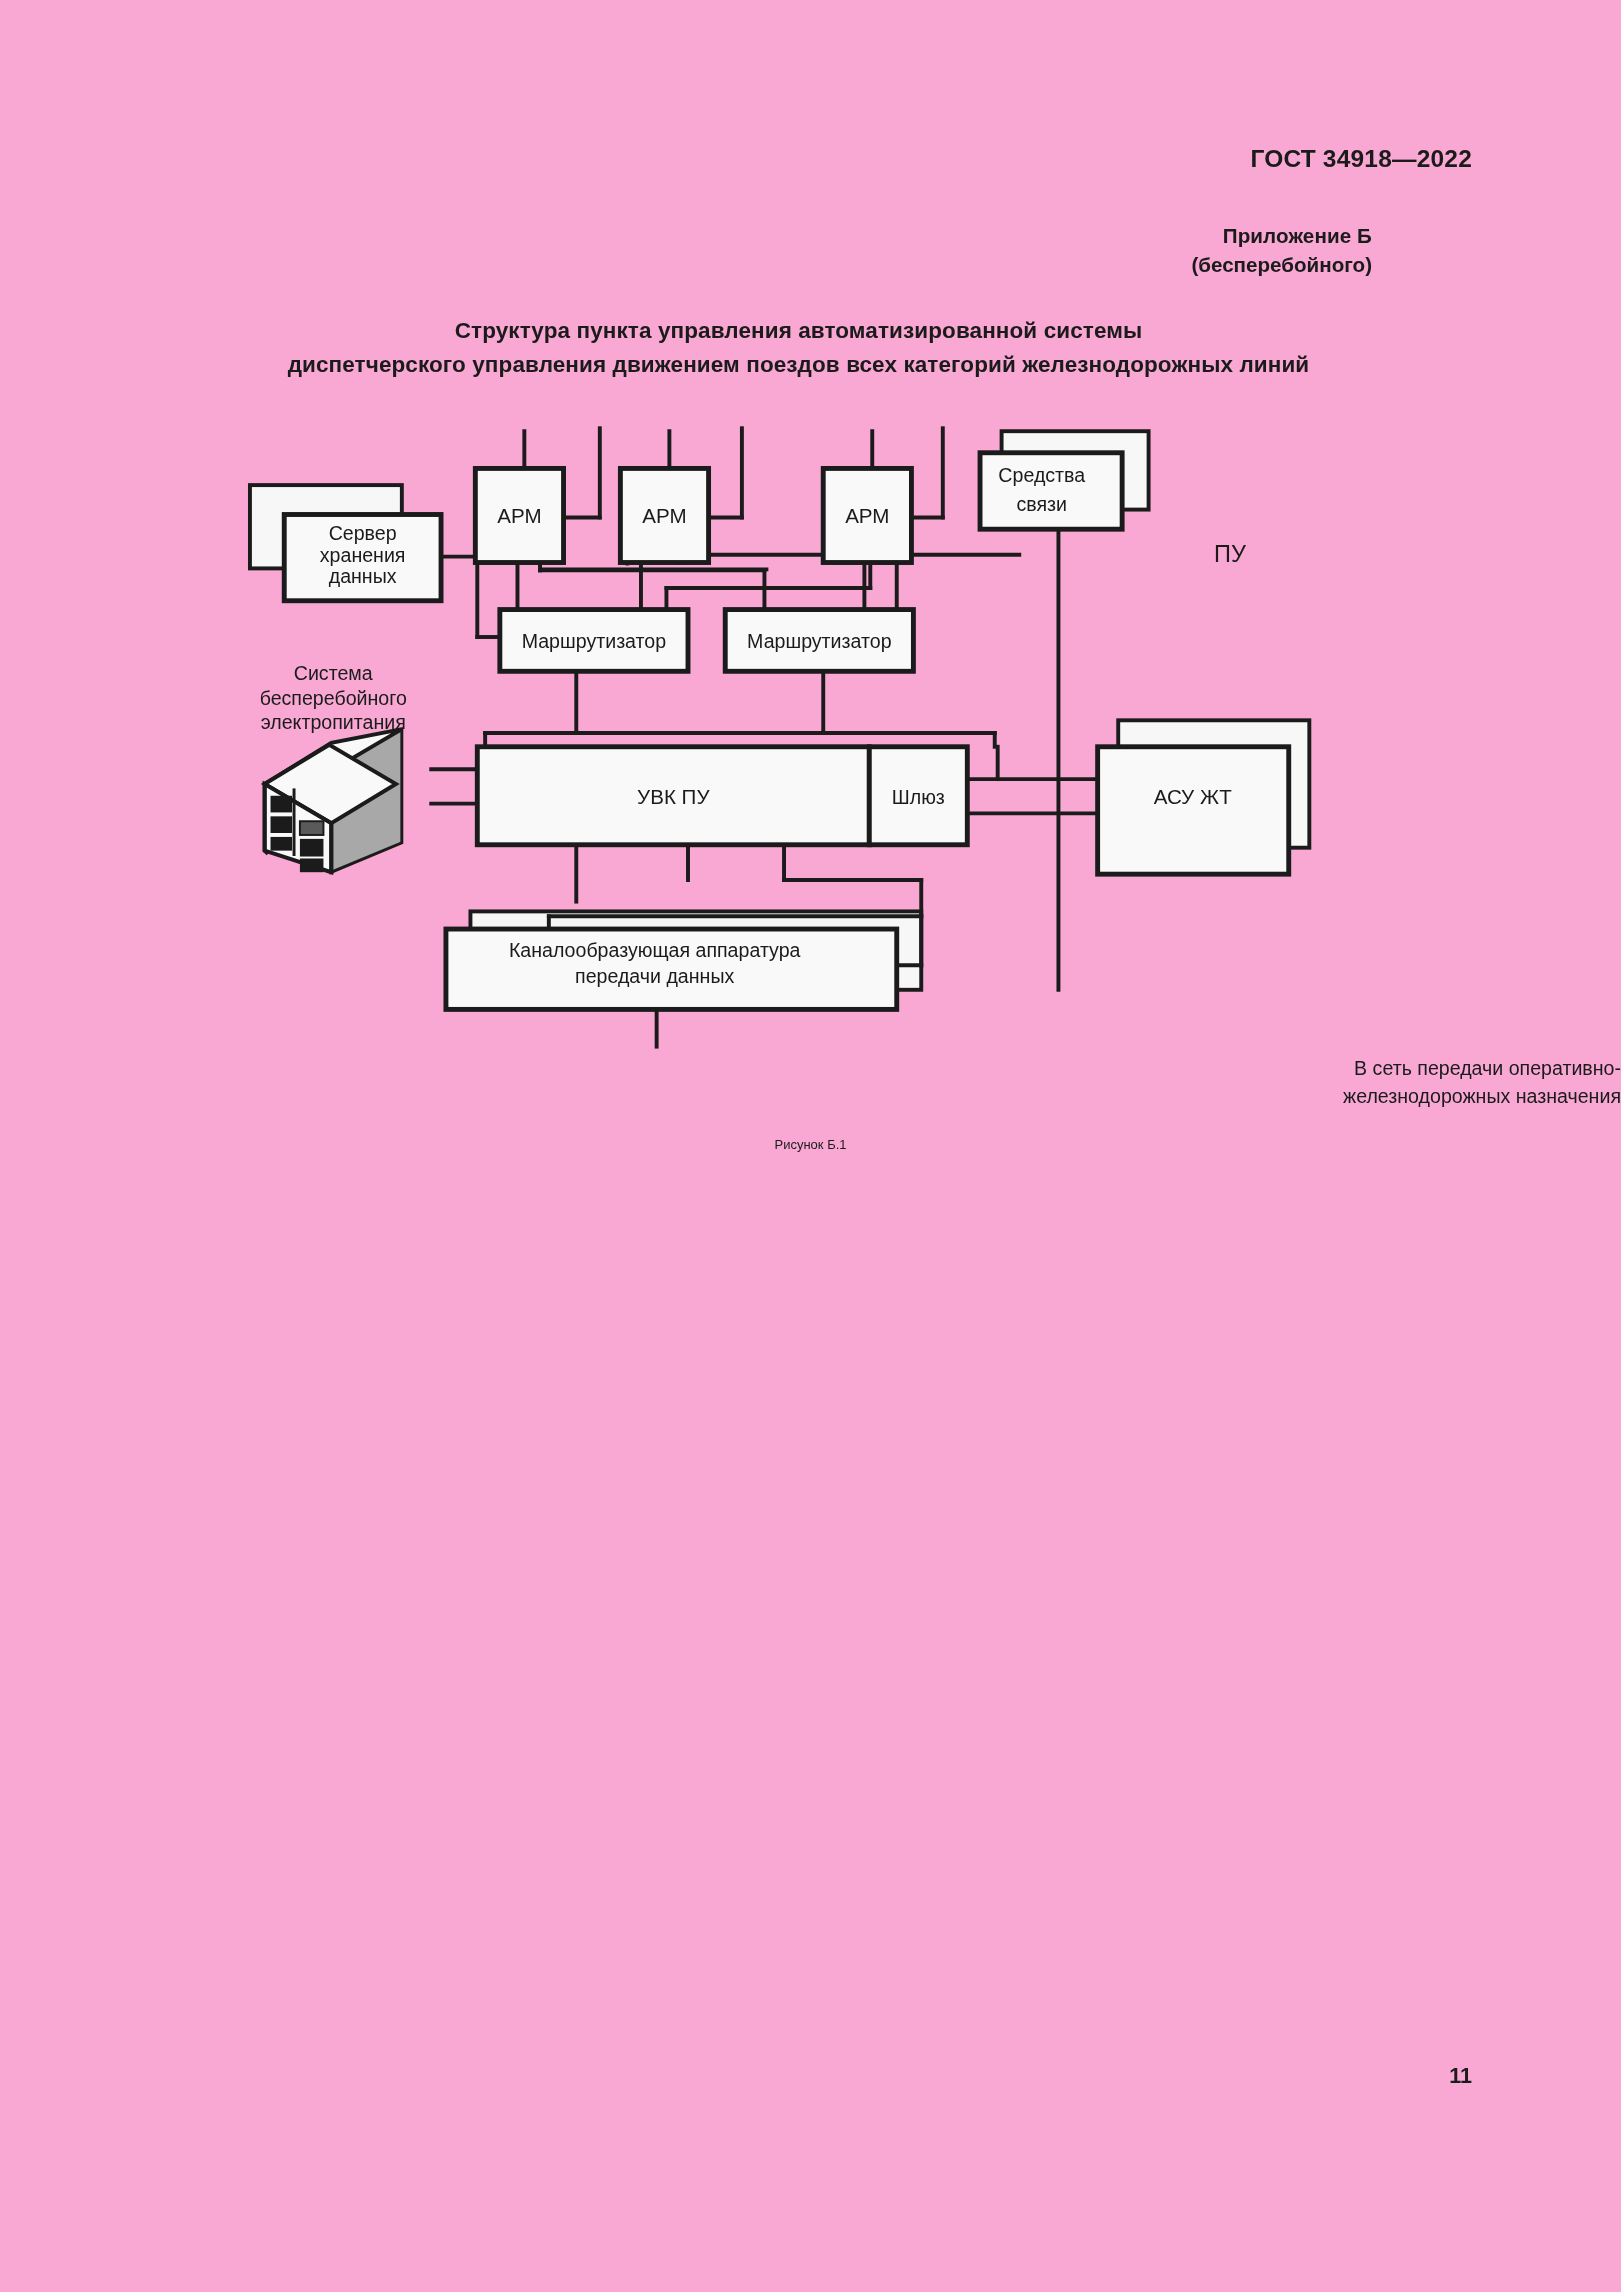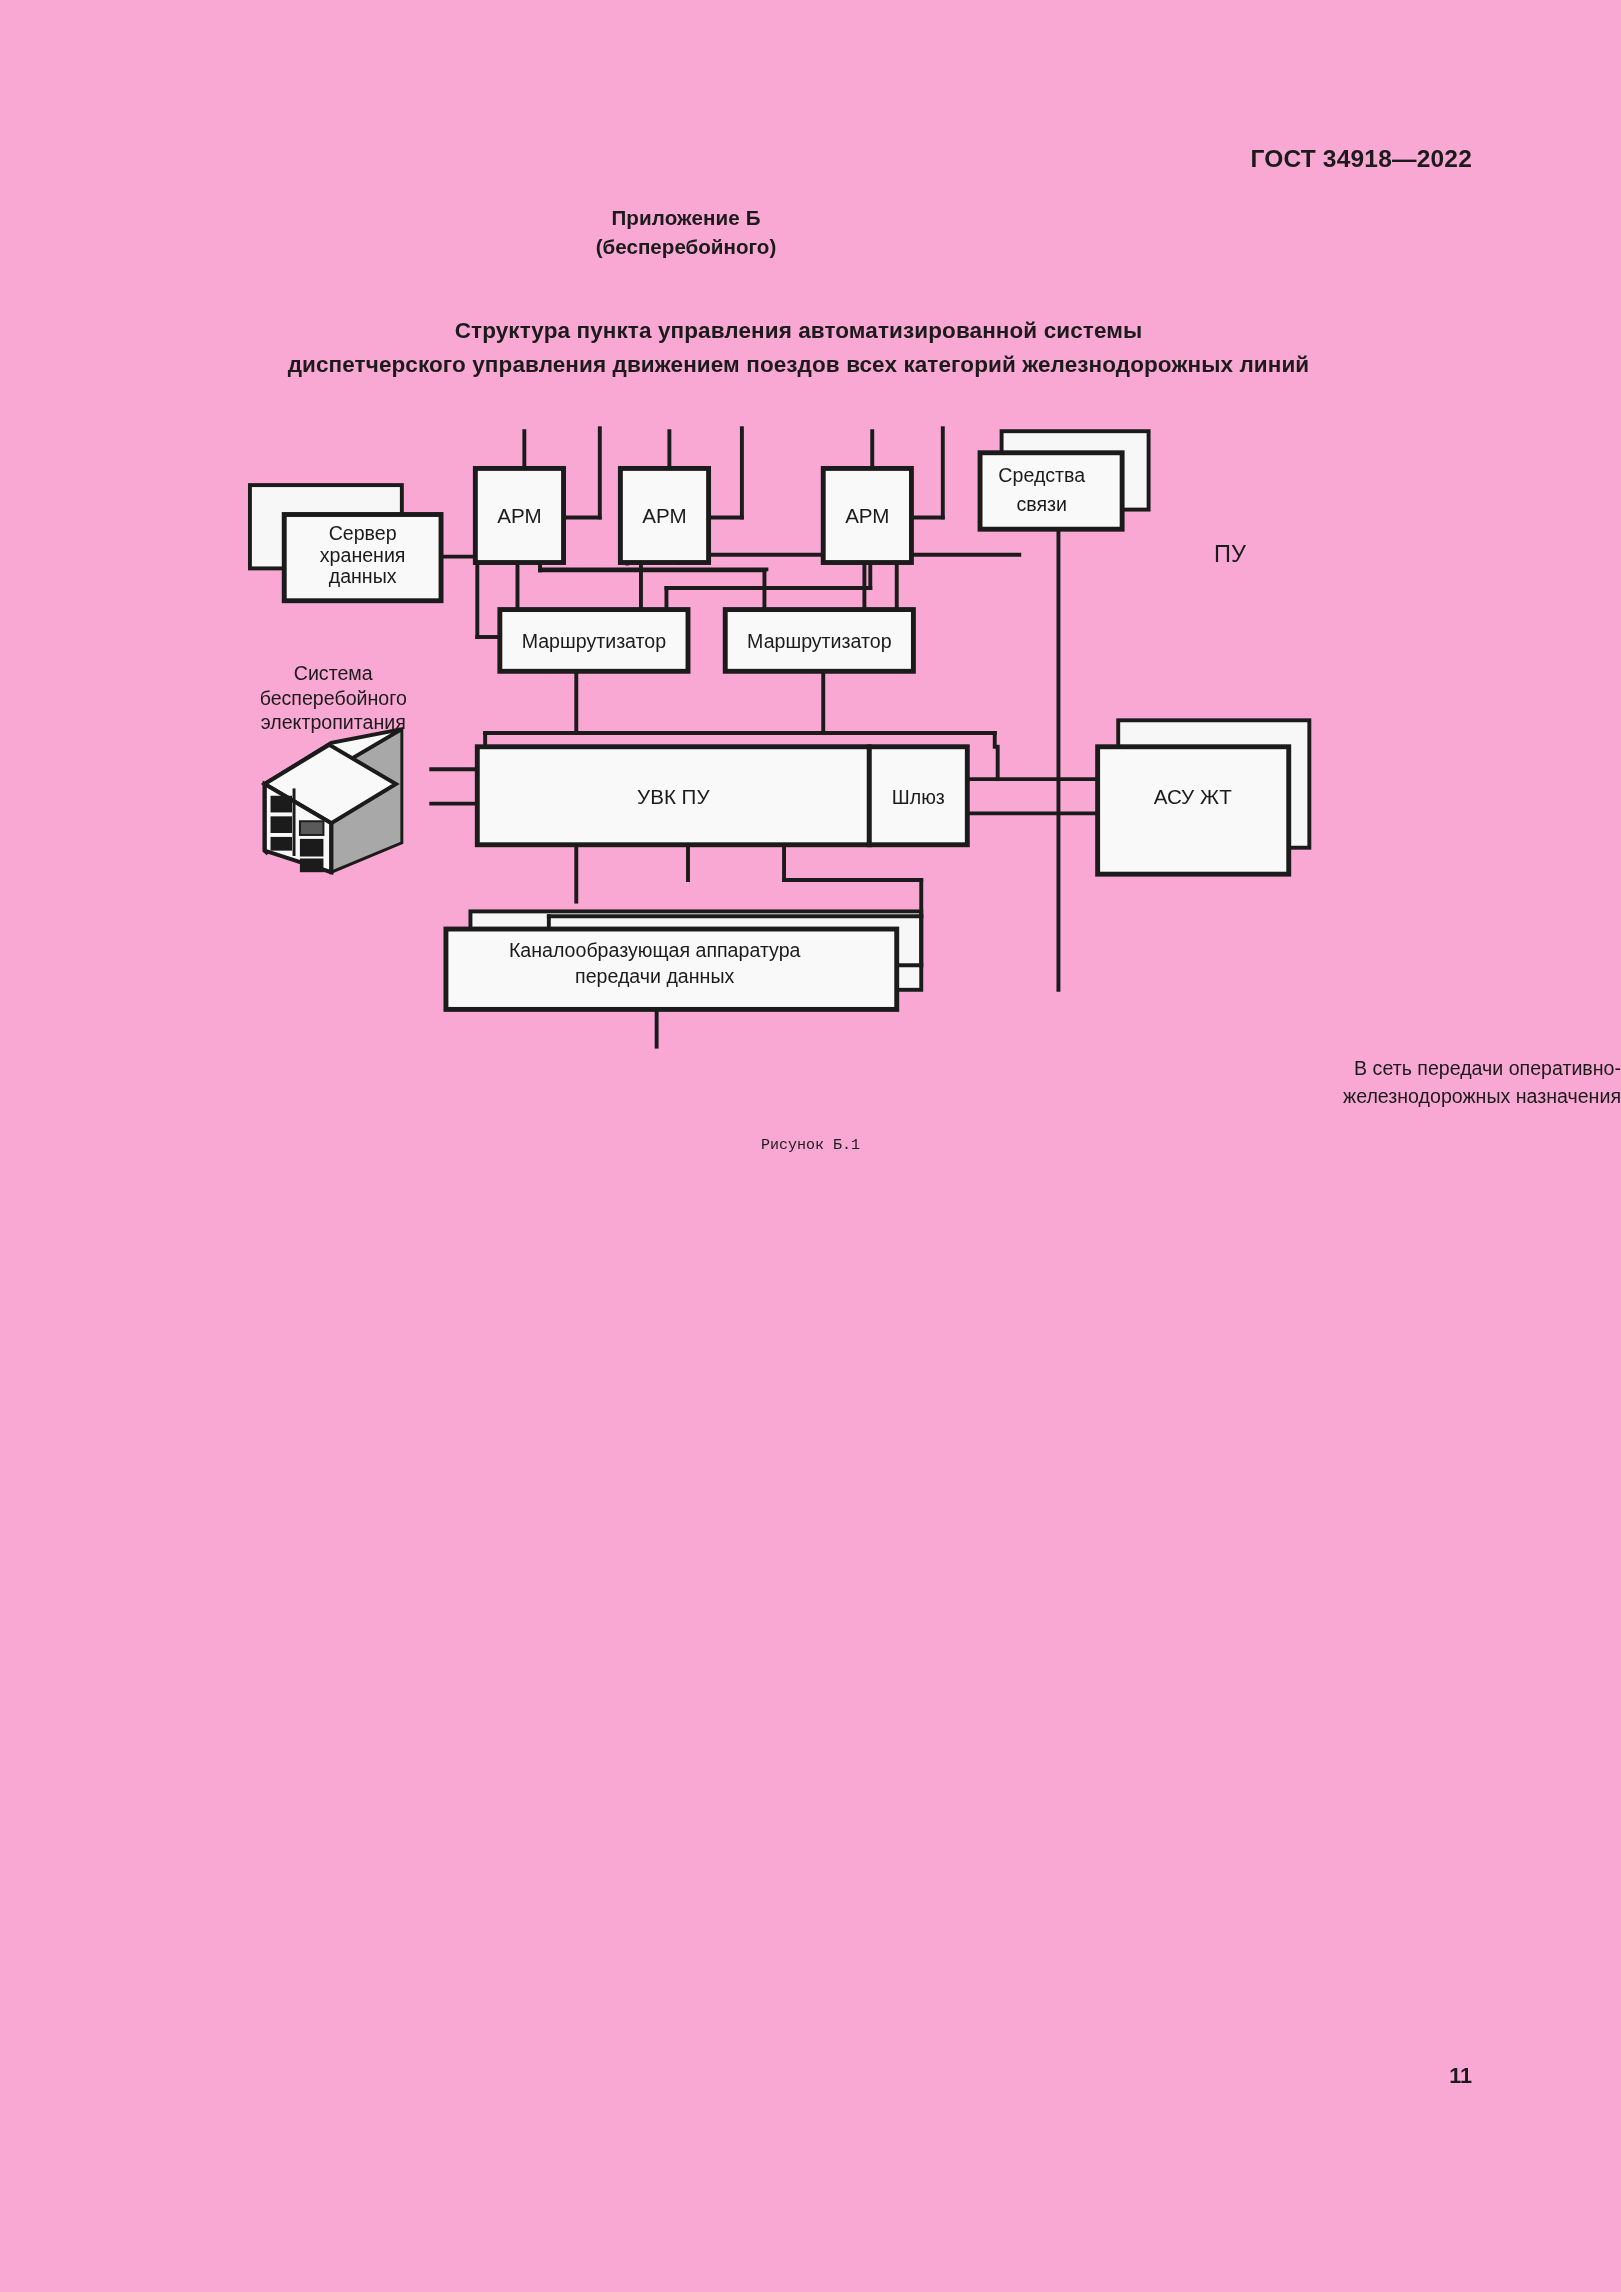--- a/index.html
+++ b/index.html
@@ -26,24 +26,24 @@
     right: 149px;
     font-size: 24.5px;
     font-weight: bold;
     letter-spacing: 0.2px;
     white-space: nowrap;
   }
 
   
   .appendix-block {
     position: absolute;
-    top: 203px;
+    top: 221px;
     left: 0;
     width: 1372px;
-    text-align: center;
+    text-align: right;
   }
   .appendix-name {
     font-size: 20.6px;
     font-weight: bold;
     line-height: 29px;
     letter-spacing: 0.1px;
   }
   .appendix-sub {
     font-size: 20.6px;
     font-weight: bold;
@@ -70,22 +70,21 @@
     height: 1274px;
   }
   #figure svg { display: block; }
 
   .fig-caption {
     position: absolute;
     top: 1137px;
     left: 0;
     width: 1621px;
     text-align: center;
-    font-size: 15px;
-    font-family: Liberation Mono, monospace;
+    font-size: 13px;
   }
   .net-label {
     position: absolute;
     top: 1054px;
     left: 0;
     width: 1621px;
     text-align: right;
     font-size: 19.6px;
     line-height: 28px;
   }

